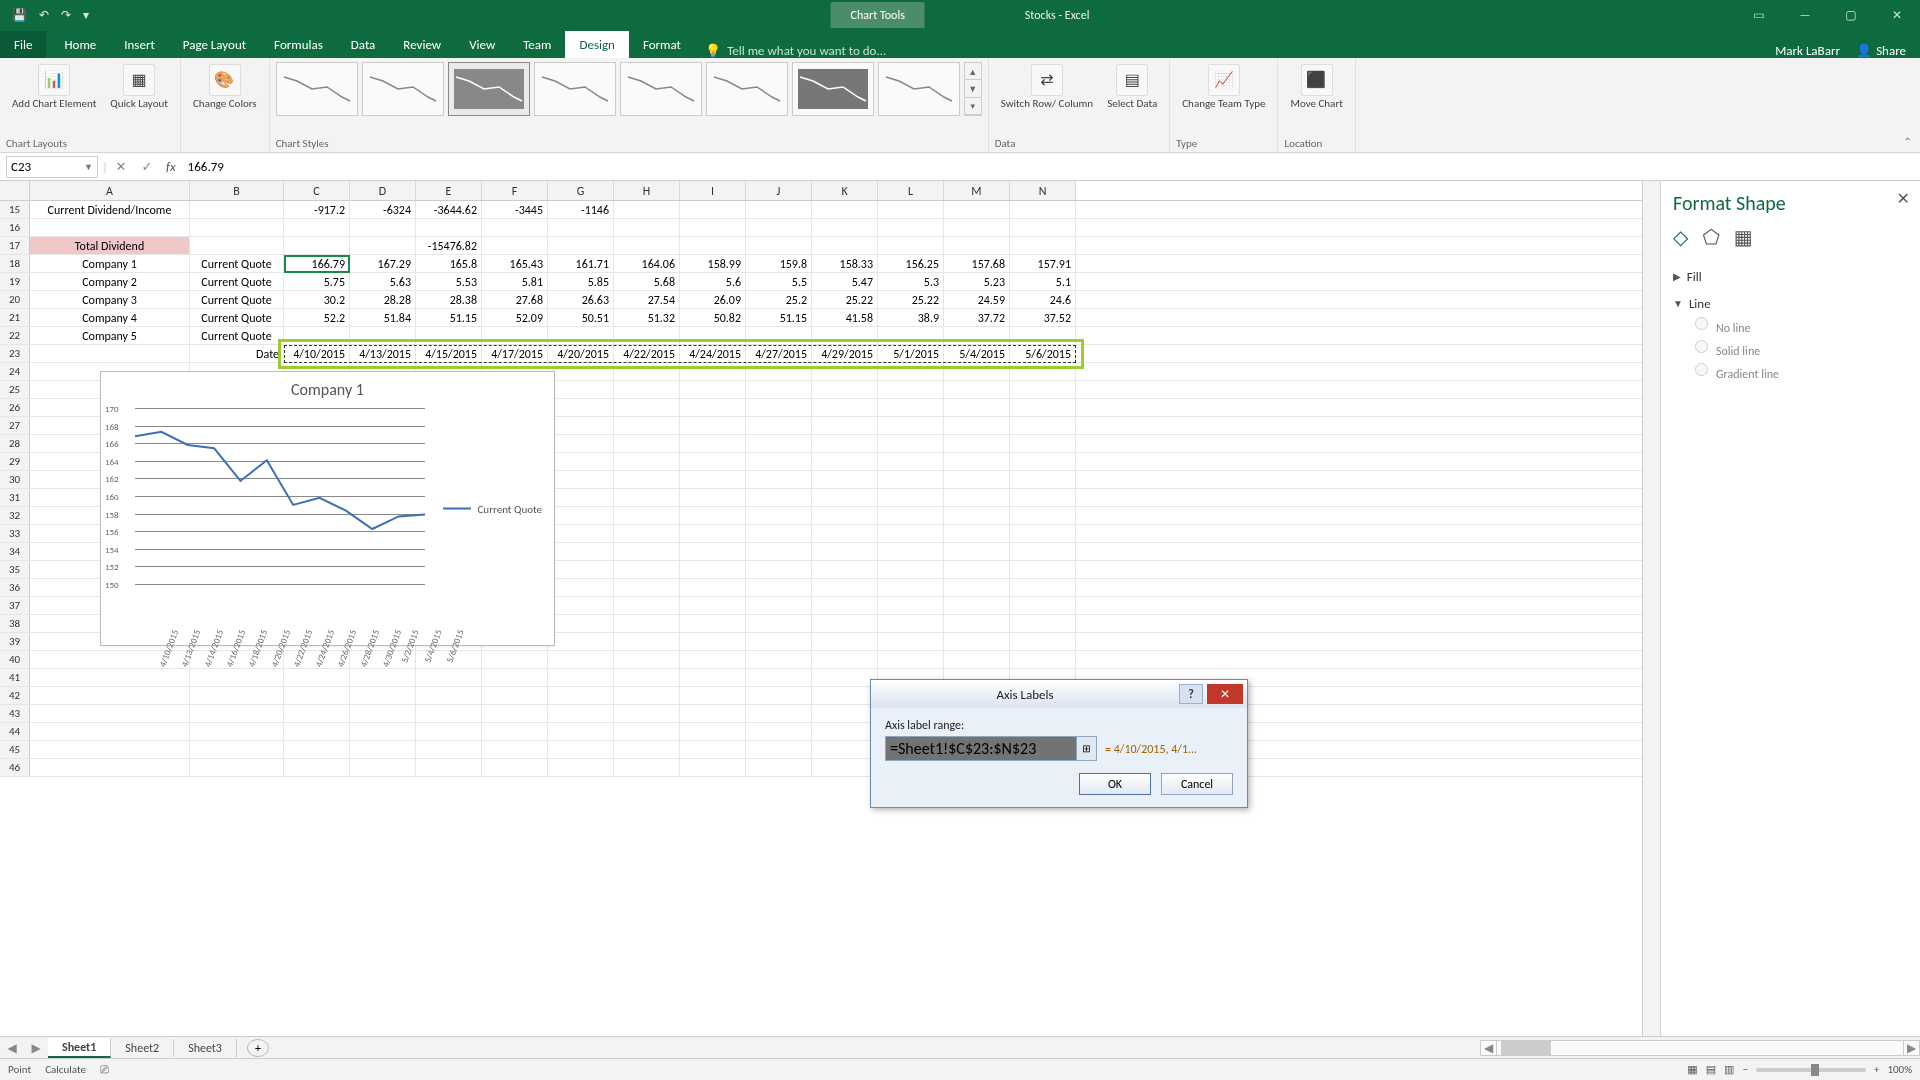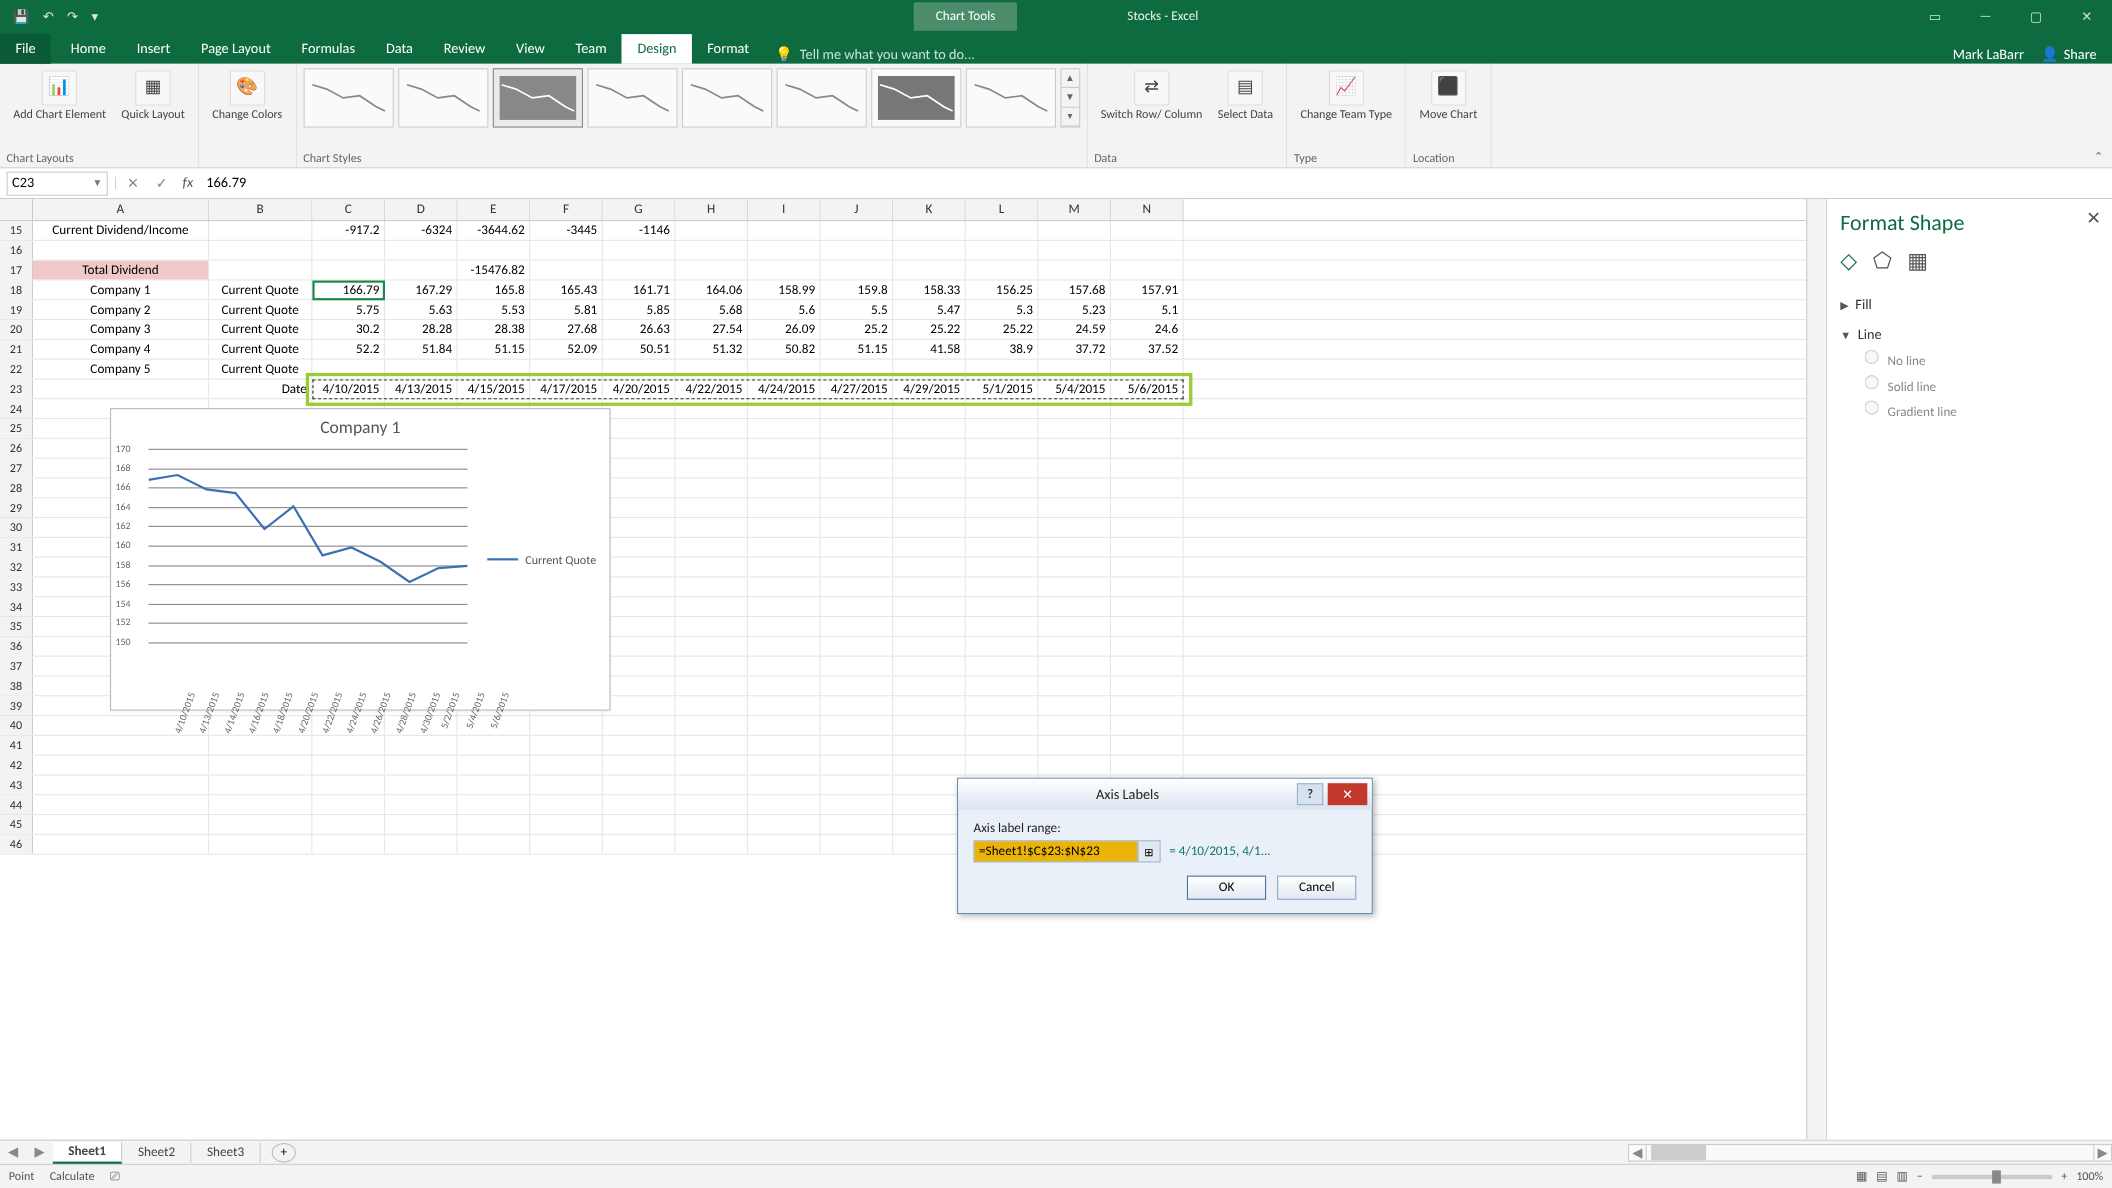--- a/index.html
+++ b/index.html
@@ -86,32 +86,32 @@
 .chart-overlay .chart-title{ text-align:center; font-size:16px; color:#555; padding:8px 0 4px;}
 .chart-legend { position:absolute; right:12px; top:50%; transform:translateY(-50%); font-size:11px; color:#555; display:flex; align-items:center; gap:6px;}
 .chart-legend .line { width:28px; height:2px; background:#3b6fb6;}
 .chart-plot { position:absolute; left:34px; top:36px; width:290px; height:176px;}
 .chart-plot .ygrid{position:absolute; left:0; right:0; border-top:1px solid #888;}
 .chart-plot .ylab{position:absolute; left:-30px; transform:translateY(-50%); font-size:9px; color:#666;}
 .chart-xlabels{position:absolute; left:34px; bottom:6px; width:290px; height:56px;}
 .chart-xlabels span{position:absolute; bottom:0; font-size:9px; color:#666; transform:rotate(-70deg); transform-origin:right top;}
 
 
-.dialog { position:absolute; left:870px; top:498px; width:378px; background:#eaf0f7; border:1px solid #6b8bb0; box-shadow:2px 2px 6px rgba(0,0,0,.3); font-size:12px;margin-top:28px;}
+.dialog { position:absolute; left:870px; top:498px; width:378px; background:#eaf0f7; border:1px solid #6b8bb0; box-shadow:2px 2px 6px rgba(0,0,0,.3); font-size:12px;}
 .dialog-titlebar{ display:flex; align-items:center; background:linear-gradient(#fff,#d9e4f1); height:28px;}
 .dialog-titlebar .title{ flex:1; text-align:center; font-size:13px; color:#222;}
 .dialog-titlebar .help{ width:24px; height:20px; background:#d7e2f0; border:1px solid #9bb0cc; margin-right:4px; display:flex; align-items:center; justify-content:center; font-weight:bold; color:#335;}
 .dialog-titlebar .close{ width:36px; height:20px; background:#c0392b; color:#fff; display:flex; align-items:center; justify-content:center; margin-right:4px;}
 .dialog-body{ padding:10px 14px 12px;}
 .dialog-body label{ display:block; margin-bottom:4px; color:#222; font-size:12px;}
 .range-row{ display:flex; align-items:center; gap:8px;}
 .range-input{ flex:0 0 170px; display:flex; border:1px solid #8fa6c2;}
-.range-input input{ flex:1; border:none; padding:2px 4px; font-size:12px; outline:none; background:#eab308;}
+.range-input input{ flex:1; border:none; padding:2px 4px; font-size:16px; outline:none; background:#737373;}
 .range-input .picker{ width:20px; background:#e0e8f2; border-left:1px solid #8fa6c2; display:flex; align-items:center; justify-content:center; font-size:10px;}
-.range-preview{ font-size:12px; color:#0f766e;}
+.range-preview{ font-size:12px; color:#a16207;}
 .dialog-buttons{ display:flex; justify-content:flex-end; gap:10px; margin-top:12px;}
 .dlg-btn{ min-width:72px; height:22px; border:1px solid #8fa6c2; background:linear-gradient(#fff,#e1e9f3); font-size:12px;}
 .dlg-btn.primary{ border:1px solid #4f72a0;}
 
 
 .sheet-tabs { height:22px; background:#f3f3f3; border-top:1px solid #ccc; display:flex; align-items:center; font-size:12px;}
 .sheet-tabs .nav{ width:24px; text-align:center; color:#888;}
 .sheet-tabs .tab{ padding:2px 14px; border-right:1px solid #ccc; color:#444;}
 .sheet-tabs .tab.active{ background:#fff; border-bottom:2px solid #0d6b3f; font-weight:600;}
 .sheet-tabs .add{ width:22px; height:18px; border:1px solid #bbb; border-radius:50%; margin-left:10px; display:flex; align-items:center; justify-content:center;}

